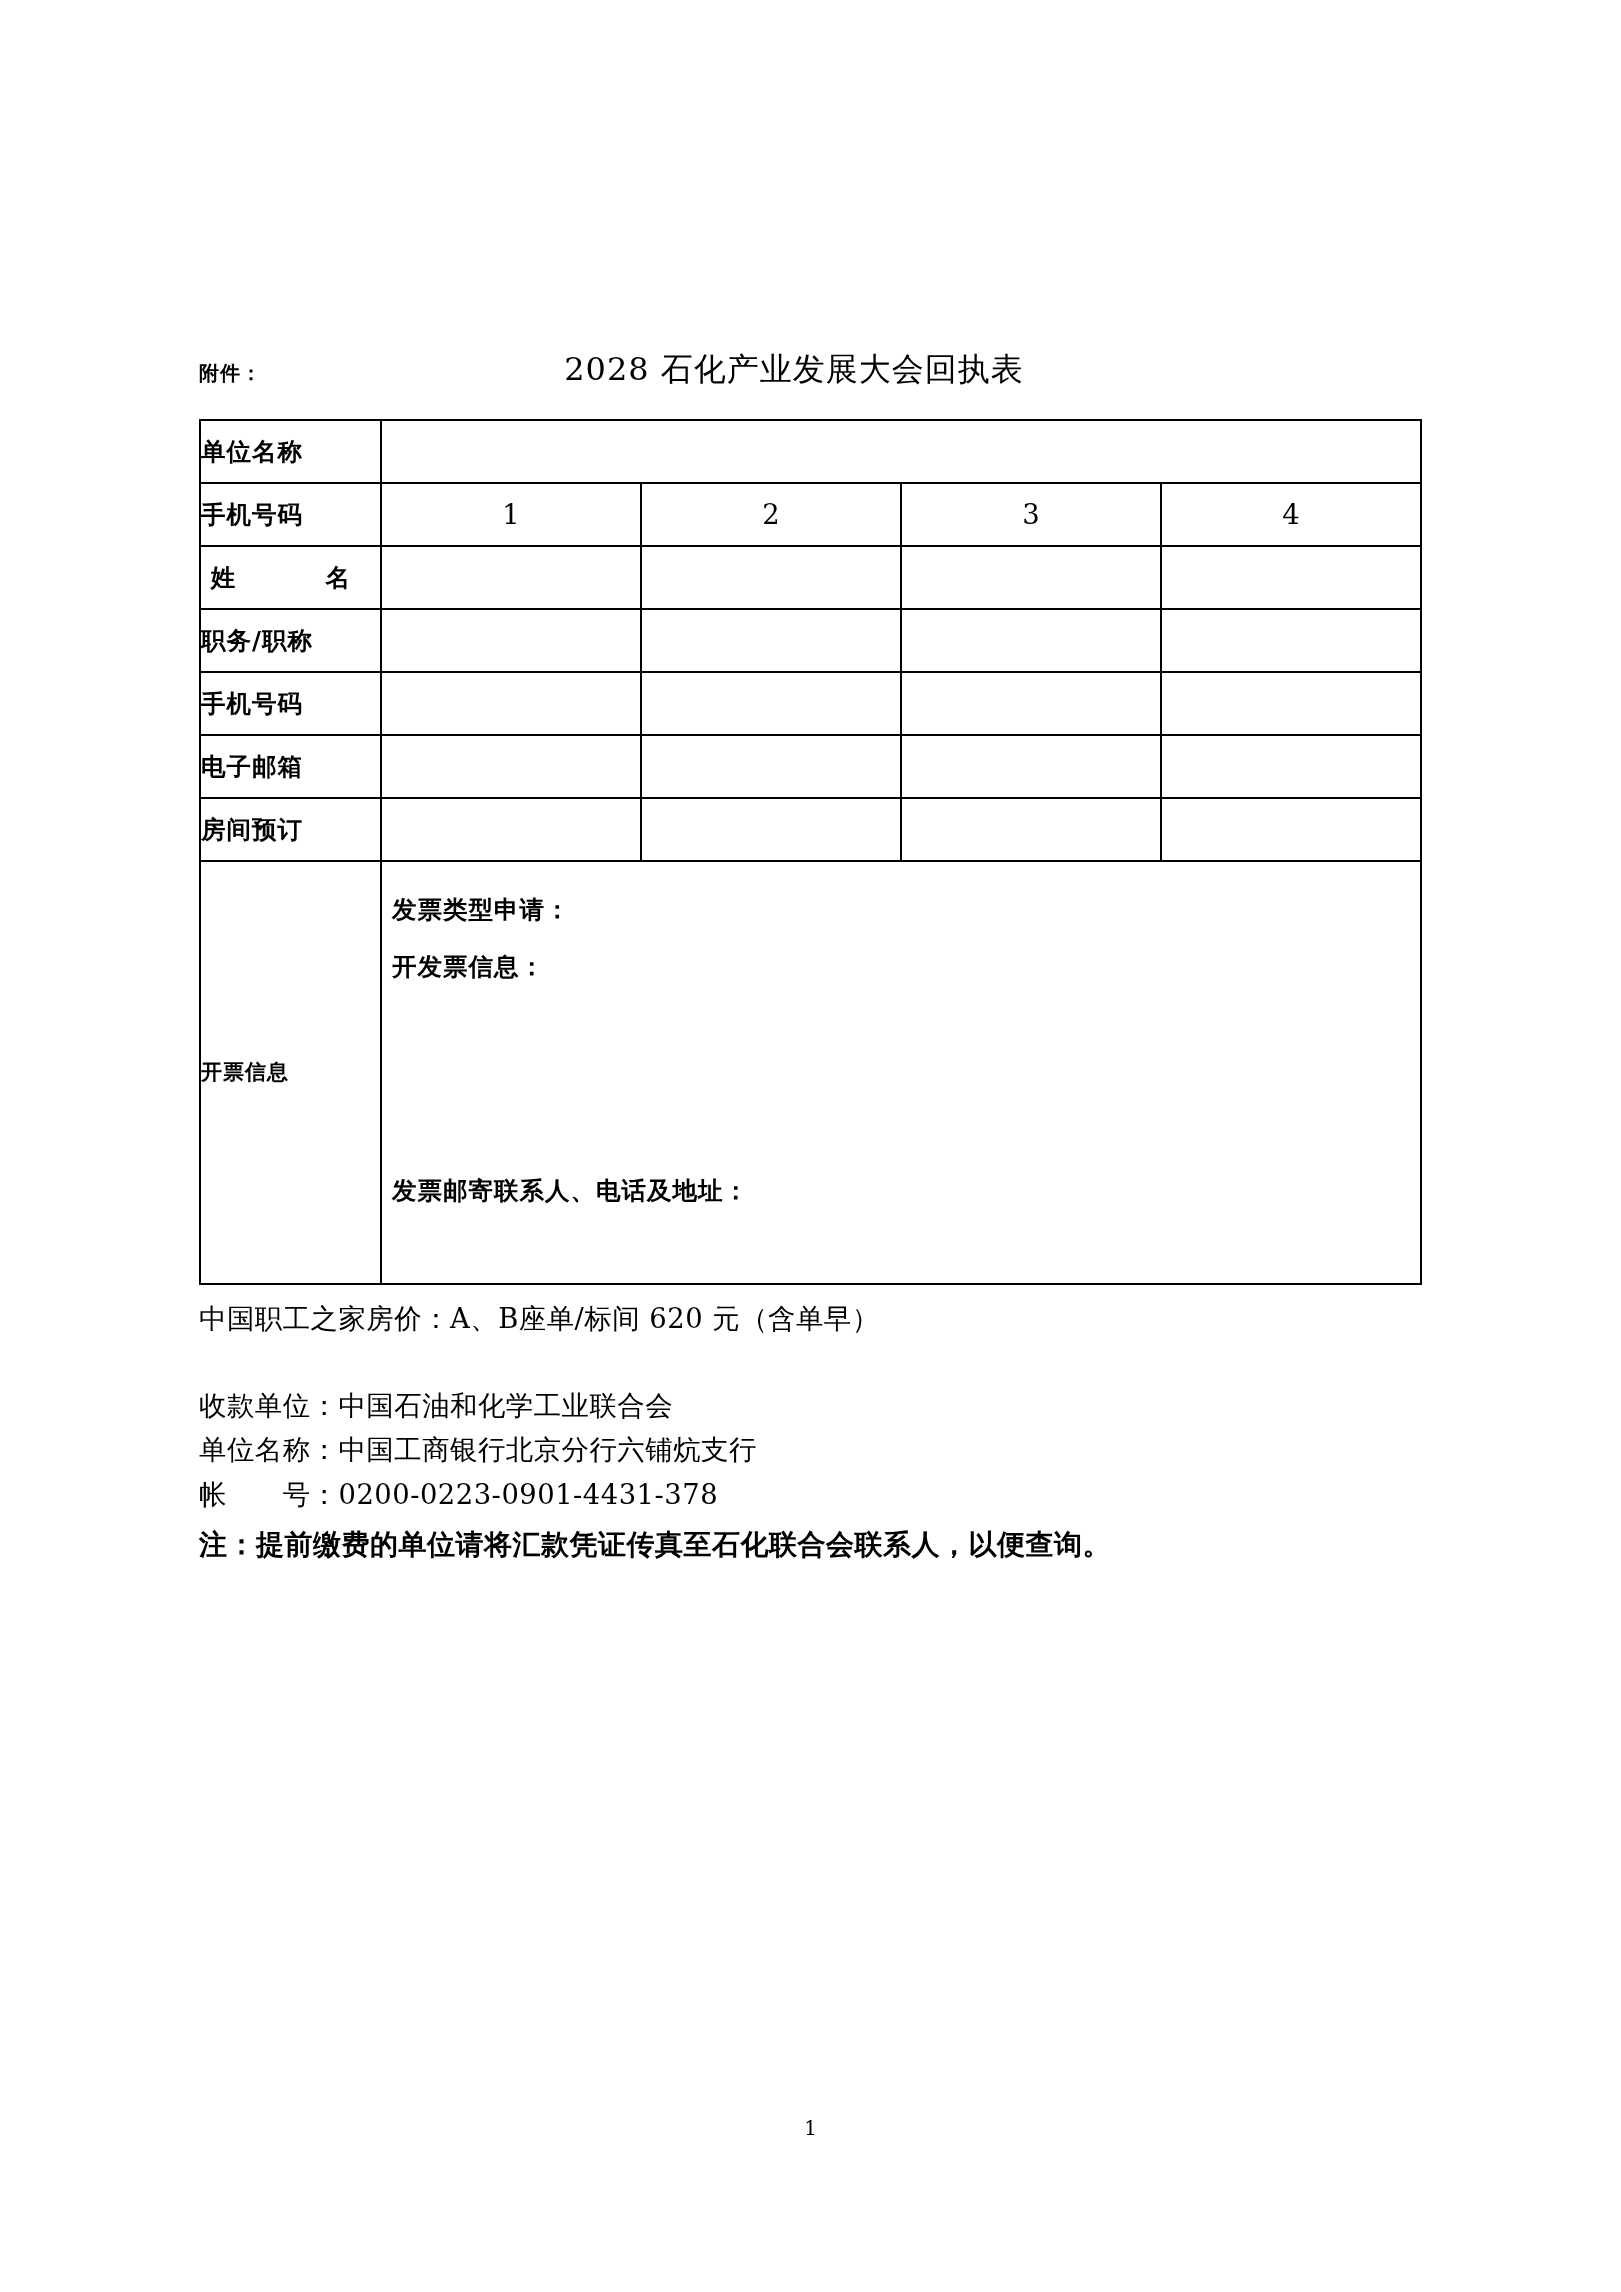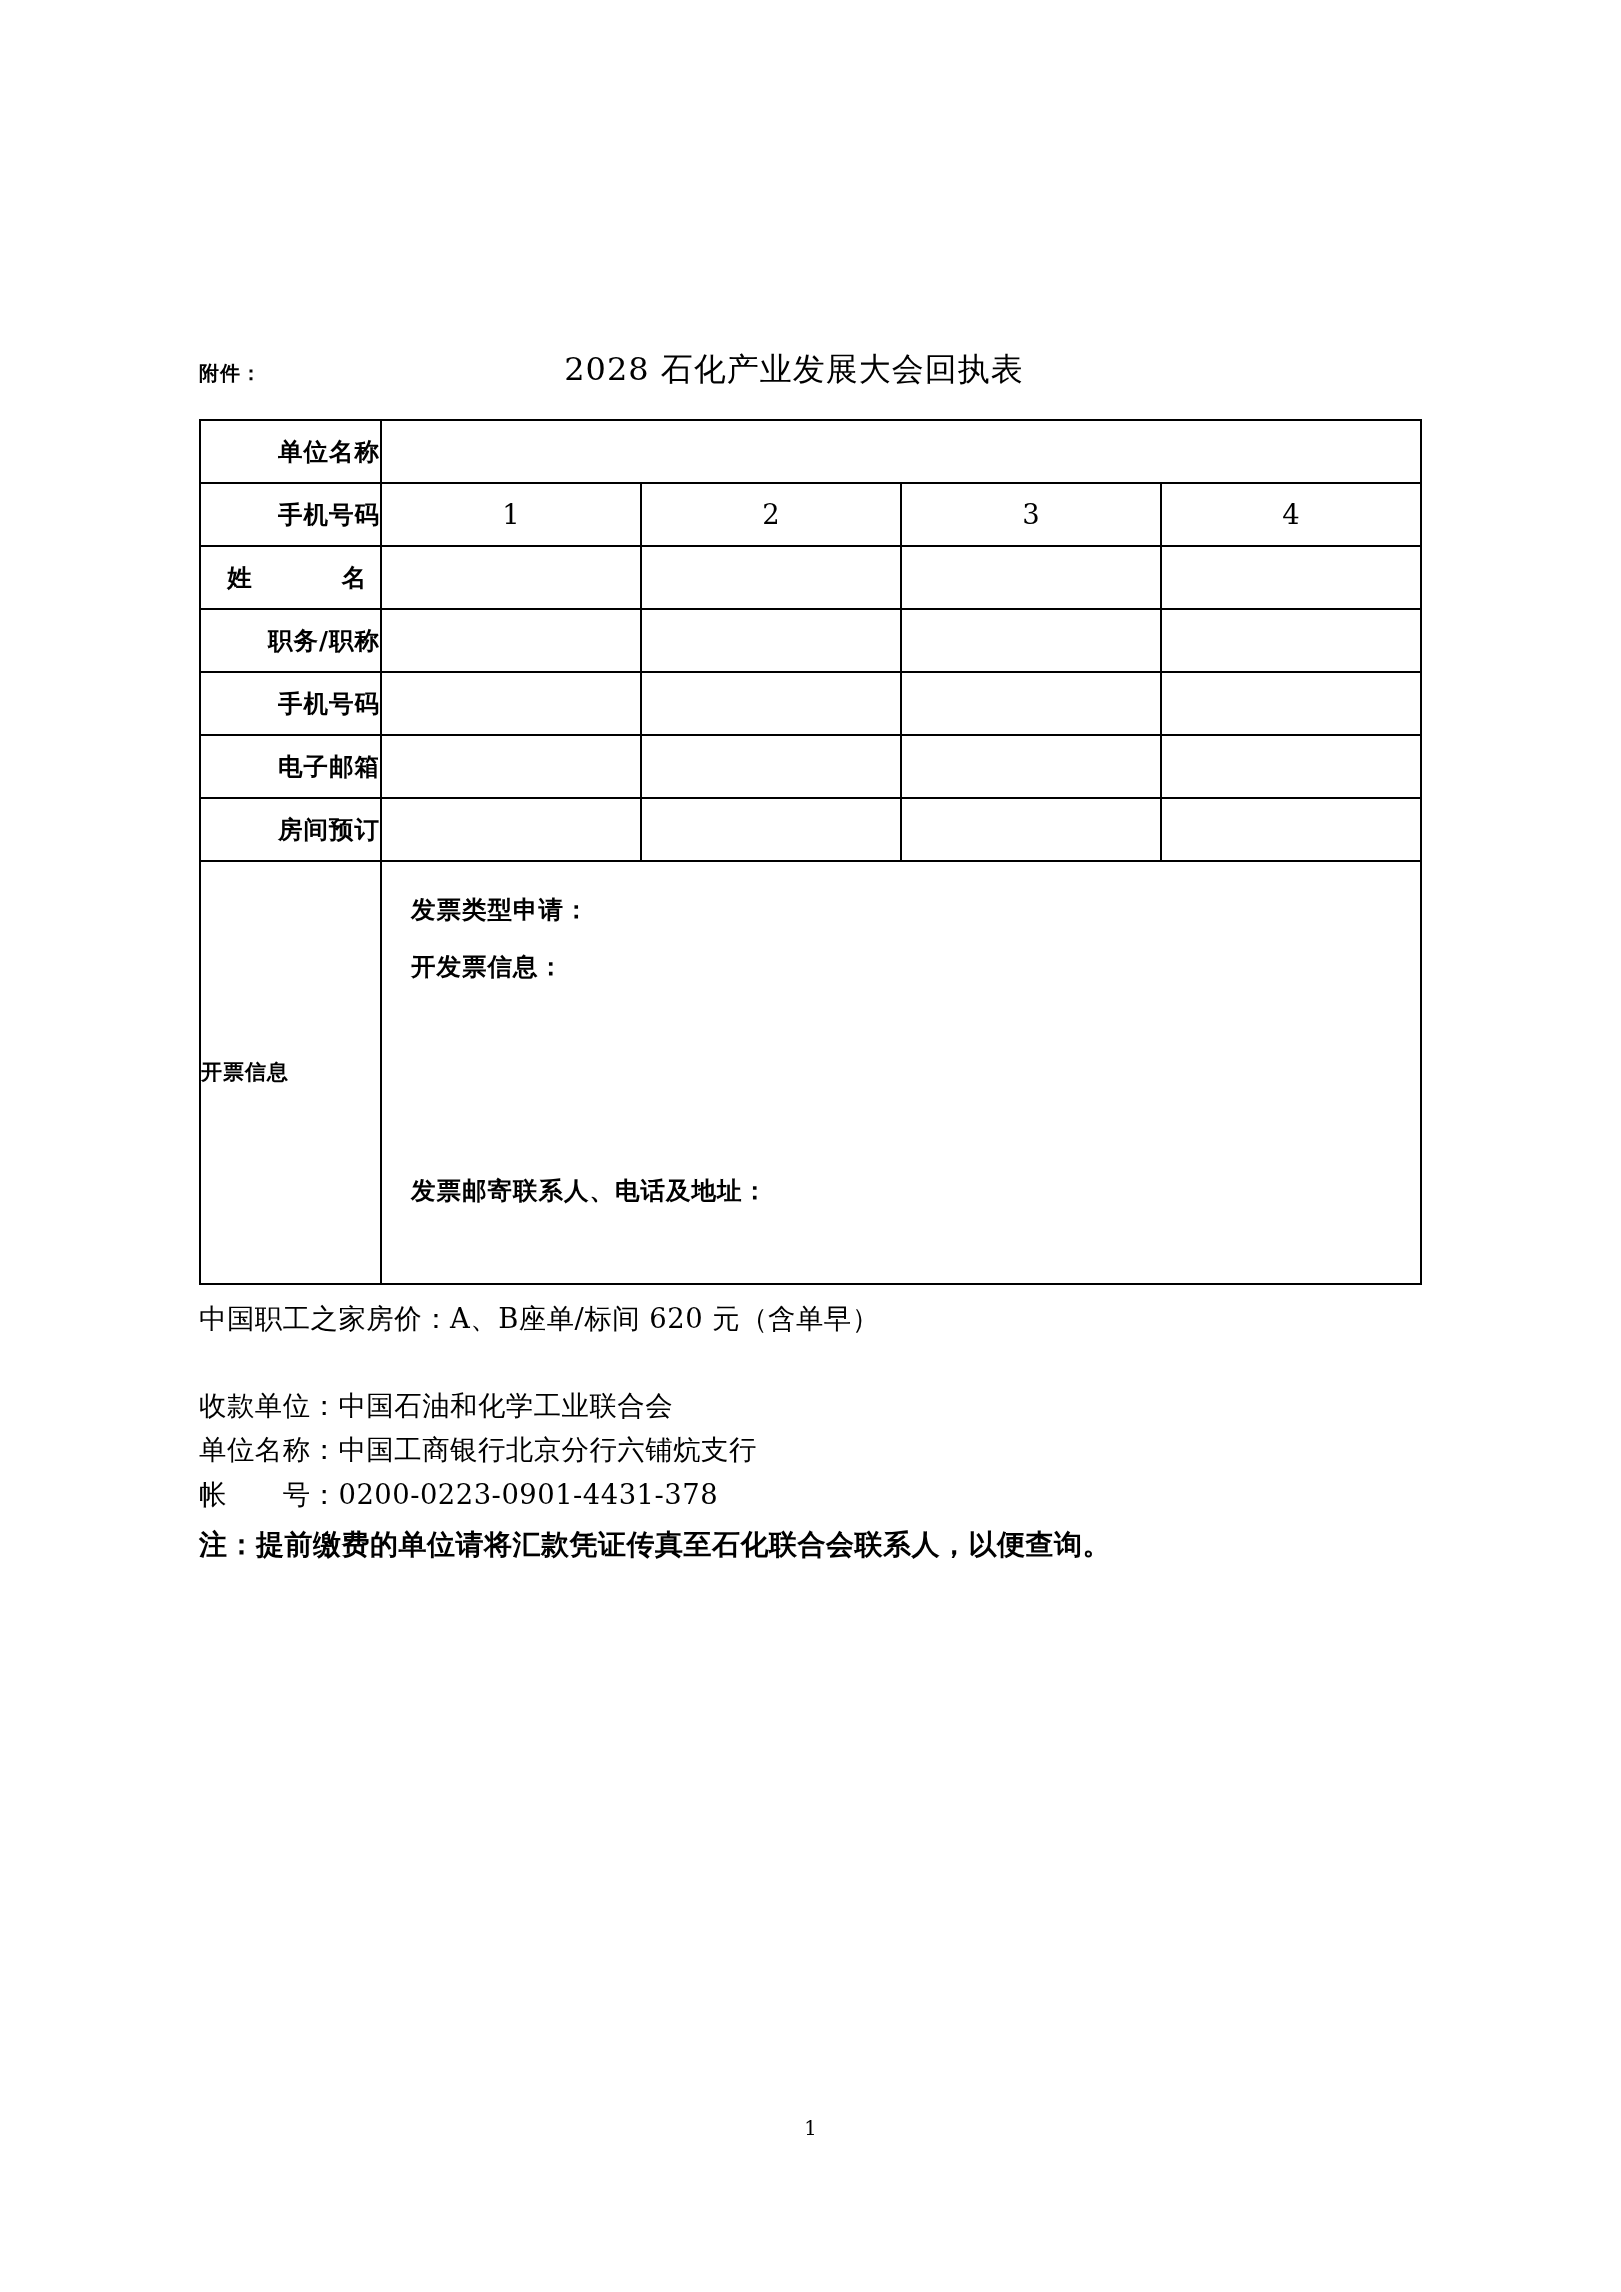--- a/index.html
+++ b/index.html
@@ -53,21 +53,21 @@
     border-collapse: collapse;
     width: 1220px;
     table-layout: fixed;
   }
   table.form td {
     border: 2px solid #000000;
     padding: 0;
     vertical-align: middle;
   }
   td.label {
-    text-align: right;
+    text-align: left;
     font-family: "DejaVu Sans", "Liberation Sans", sans-serif;
     font-weight: bold;
     font-size: 24.5px;
     letter-spacing: 1px;
     height: 61px;
   }
   td.num {
     text-align: center;
     font-size: 27.4px;
     font-family: "DejaVu Serif", "Liberation Serif", serif;
@@ -90,21 +90,21 @@
   td.invoice-area {
     vertical-align: top;
     height: 421px;
     position: relative;
   }
   .inv-line {
     font-family: "DejaVu Sans", "Liberation Sans", sans-serif;
     font-weight: bold;
     font-size: 24.5px;
     letter-spacing: 1px;
-    padding-left: 29px;
+    padding-left: 10px;
   }
   .inv-l1 { position: absolute; top: 31px; left: 0; }
   .inv-l2 { position: absolute; top: 88px; left: 0; }
   .inv-l3 { position: absolute; top: 312px; left: 0; }
 
   .note-block {
     margin-top: 13.7px;
     font-size: 27.4px;
     line-height: 1.55;
     font-family: "DejaVu Serif", "Liberation Serif", serif;

